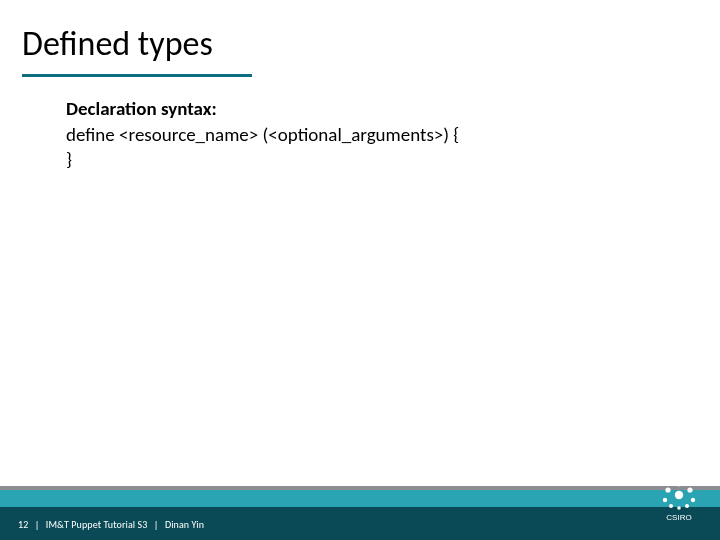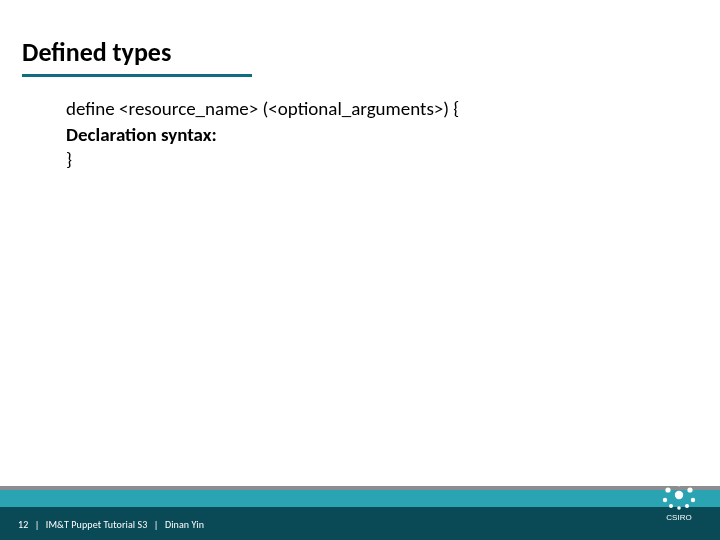--- a/index.html
+++ b/index.html
@@ -1,18 +1,18 @@
 <!DOCTYPE html>
 <html><head>
 <meta charset="utf-8">
 <style>
   * { margin: 0; padding: 0; box-sizing: border-box; }
   html, body { width: 720px; height: 540px; font-family: Calibri, "Segoe UI", Arial, sans-serif; background: #fff; overflow: hidden; }
   .slide { position: relative; width: 720px; height: 540px; background: #fff; }
-  .title { position: absolute; left: 22px; top: 36px; font-size: 26px; font-weight: 700; color: #000; }
+  .title { position: absolute; left: 22px; top: 23px; font-size: 34px; font-weight: 400; color: #000; }
   .underline { position: absolute; left: 22px; top: 74px; width: 230px; height: 3px; background: #0e6d80; }
   .body { position: absolute; left: 66px; top: 96px; font-size: 19px; color: #000; line-height: 1.35; }
   .body .line { white-space: pre; }
   .body .bold { font-weight: 700; }
   .indent { padding-left: 24px; }
   .footer-band { position: absolute; left: 0; bottom: 0; width: 720px; height: 58px; }
   .band-top { position: absolute; bottom: 50px; width: 720px; height: 4px; background: #8b8d90; }
   .band-light { position: absolute; bottom: 33px; width: 720px; height: 17px; background: #2aa3b3; }
   .band-dark { position: absolute; bottom: 0; width: 720px; height: 33px; background: #0a4a56; }
   .footer-text { position: absolute; left: 18px; bottom: 9px; color: #fff; font-size: 10px; font-weight: 400; letter-spacing: 0.1px; }
@@ -21,22 +21,22 @@
   .logo svg { width: 46px; height: 42px; display: block; }
 </style>
 </head>
 <body>
 
 <div class="slide">
   <div class="title">Defined types</div>
   <div class="underline"></div>
 
   <div class="body">
+    <div class="line bold">Declaration syntax:</div>
     <div class="line">define &lt;resource_name&gt; (&lt;optional_arguments&gt;) {</div>
-    <div class="line bold">Declaration syntax:</div>
     <div class="line">}</div>
   </div>
 
   <div class="footer-band">
     <div class="band-top"></div>
     <div class="band-light"></div>
     <div class="band-dark"></div>
     <div class="footer-text">
       <span>12</span>
       <span class="sep">|</span>

